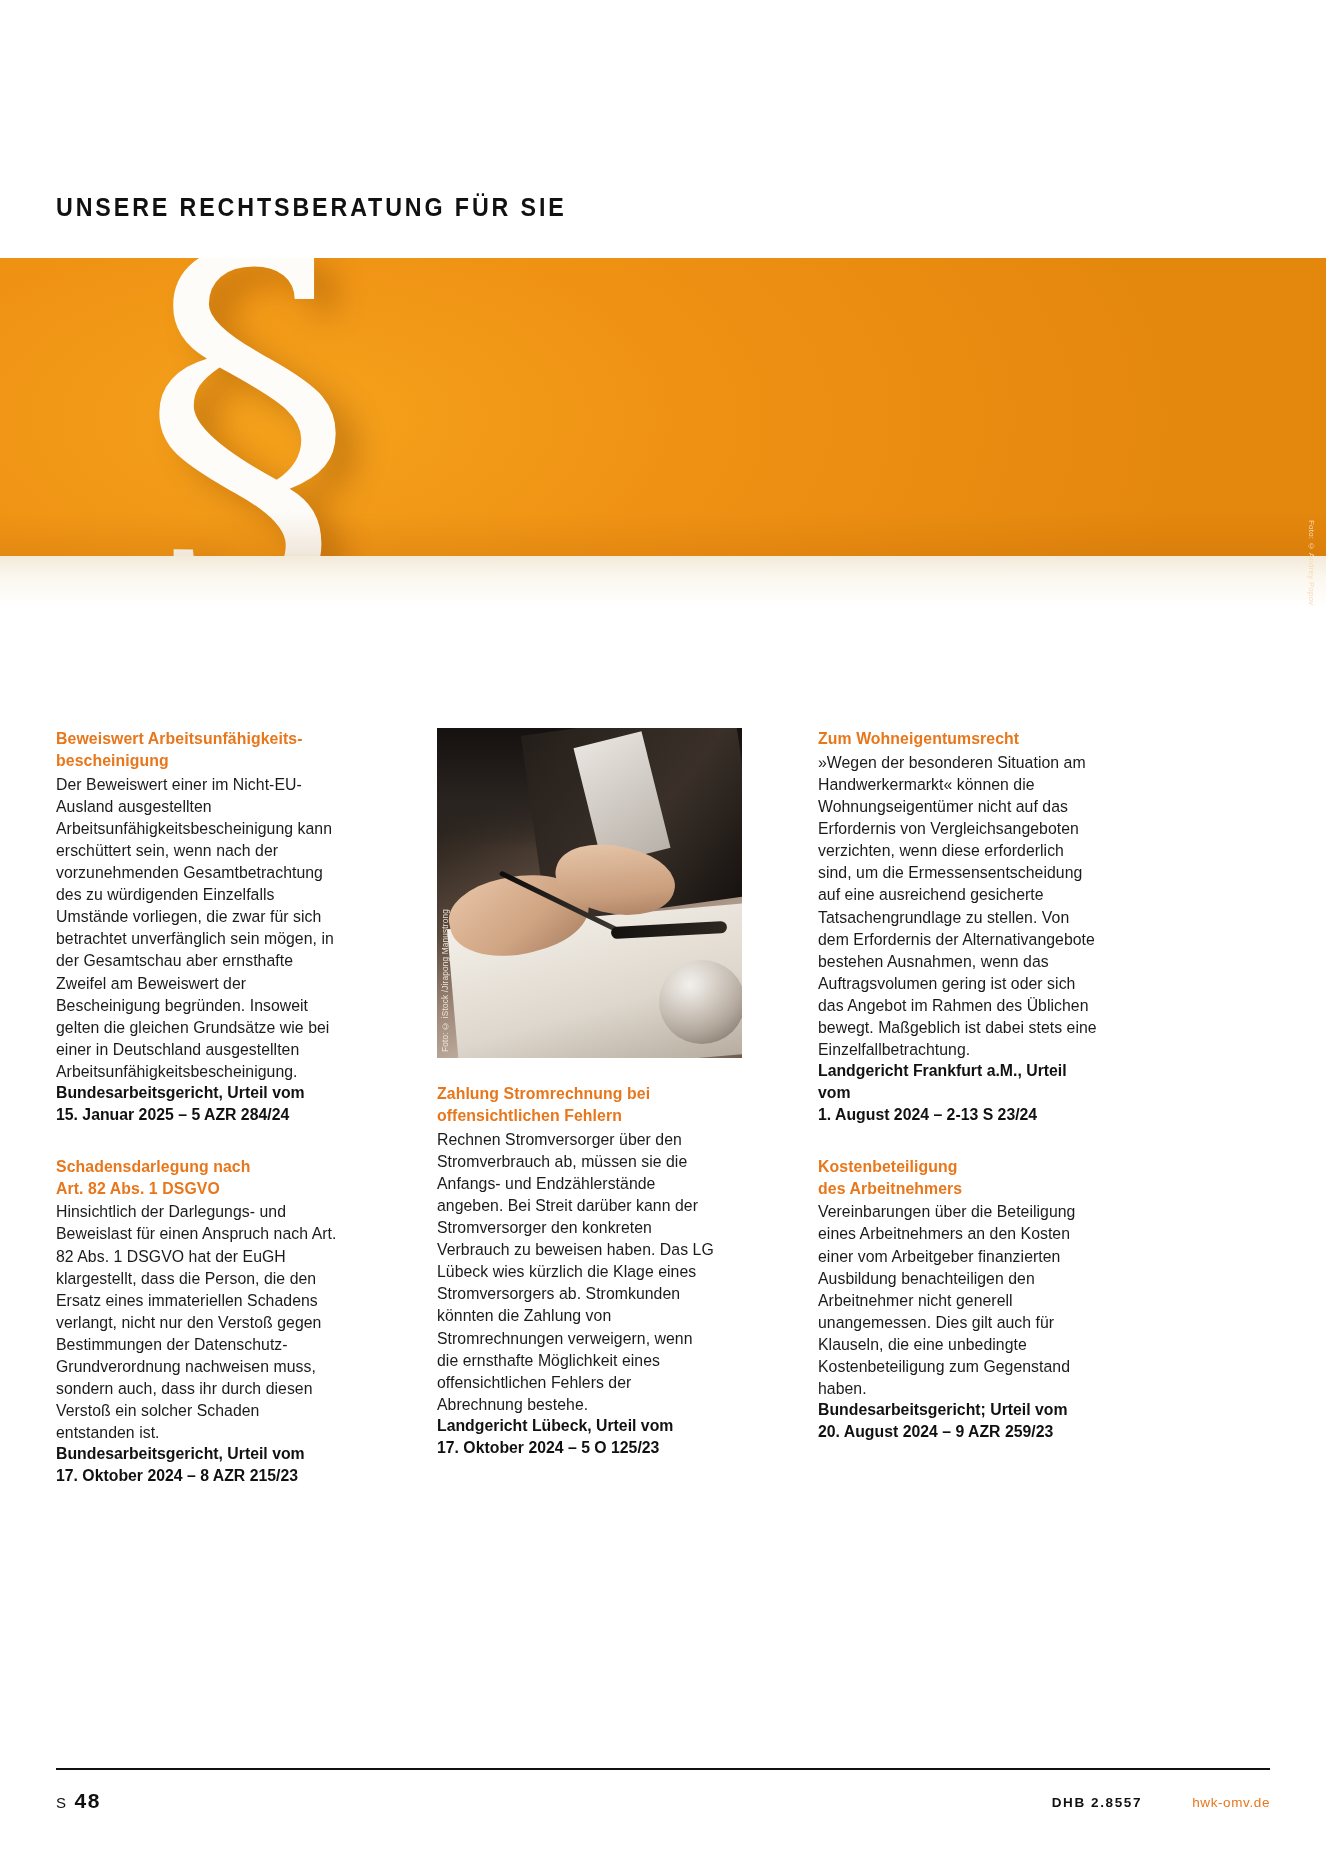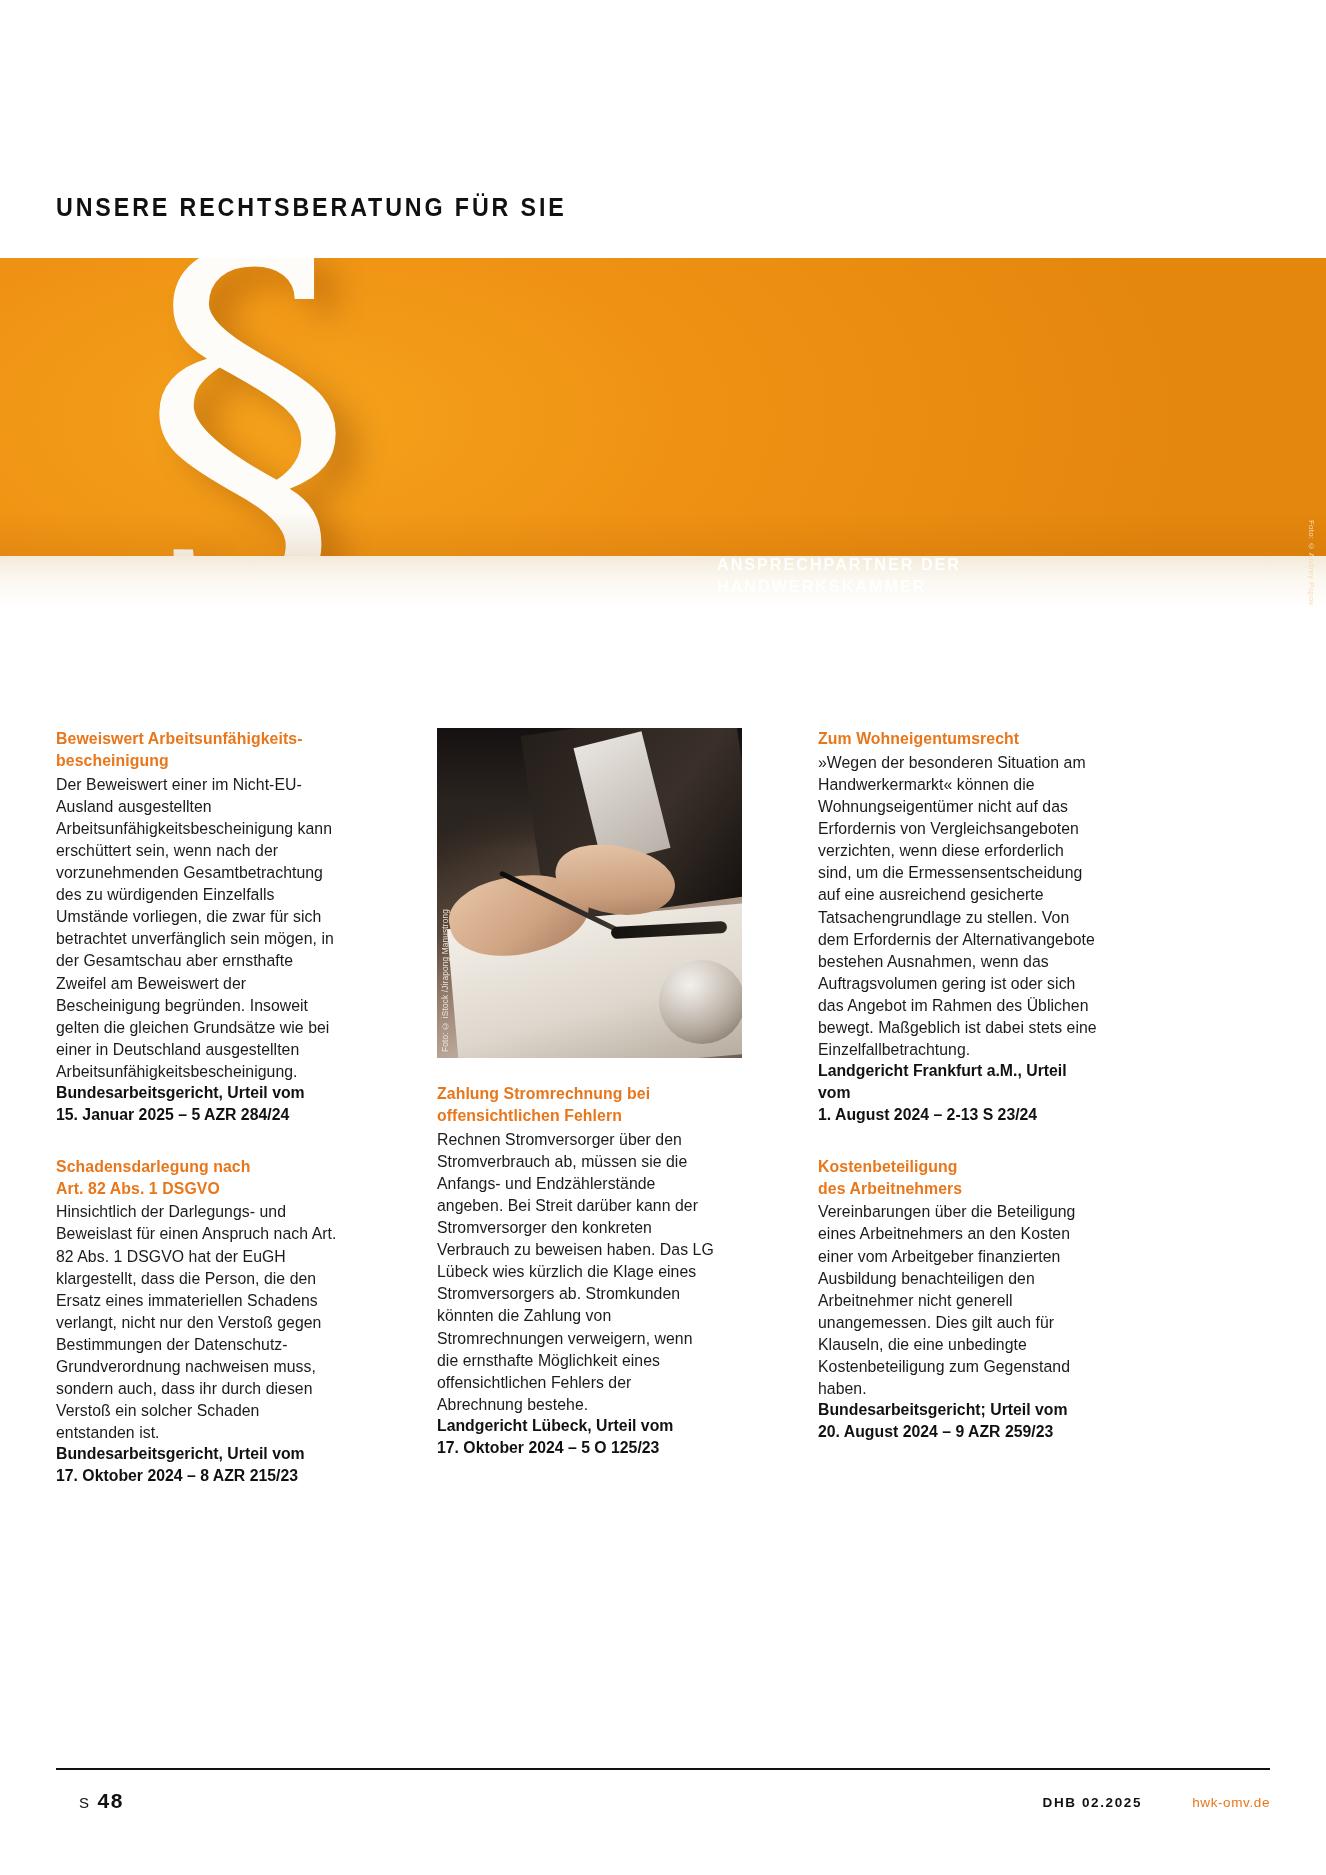--- a/index.html
+++ b/index.html
@@ -153,21 +153,21 @@
 
   
 
   
   .footer-rule {
     position: absolute; left: 56px; top: 1768px; width: 1214px; height: 2px; background: #111;
   }
   .footer { position: absolute; left: 56px; top: 1789px; width: 1214px; height: 40px; }
   .f-page {
     position: absolute; left: 0; top: 0;
-    font-weight: 700; font-size: 21px; letter-spacing: 1.6px; color: #111; margin-left: 23px;
+    font-weight: 700; font-size: 21px; letter-spacing: 1.6px; color: #111;
   }
   .f-page .s { font-weight: 400; font-size: 15px; letter-spacing: 1px; }
   .f-issue {
     position: absolute; right: 128px; top: 6px;
     font-weight: 700; font-size: 13.5px; letter-spacing: 1.6px; color: #111;
   }
   .f-web {
     position: absolute; right: 0; top: 6px;
     font-weight: 400; font-size: 13.5px; letter-spacing: .6px; color: #e8761b;
   }
@@ -179,27 +179,20 @@
 
   <div class="page-heading">UNSERE RECHTSBERATUNG FÜR SIE</div>
 
   <div class="hero">
     <div class="hero-paragraph">§</div>
     <div class="hero-paragraph-shadow"></div>
     <div class="hero-shadowpool"></div>
     <div class="hero-surface"></div>
     <div class="hero-credit">Foto: © Andrey Popov /123RF.com</div>
 
-    <div class="contact">
-      <div class="contact-title">
-        <div>ANSPRECHPARTNER DER</div>
-        <div>HANDWERKSKAMMER</div>
-      </div>
-
-    </div>
   </div>
 
   <div class="cols">
 
     <div class="col col-left">
       <div class="art">
         <div class="art-title">Beweiswert Arbeitsunfähigkeits-<br>bescheinigung</div>
         <div class="art-body">Der Beweiswert einer im Nicht-EU-Ausland ausgestellten Arbeitsunfähigkeitsbescheinigung kann erschüttert sein, wenn nach der vorzunehmenden Gesamtbetrachtung des zu würdigenden Einzelfalls Umstände vorliegen, die zwar für sich betrachtet unverfänglich sein mögen, in der Gesamtschau aber ernsthafte Zweifel am Beweiswert der Bescheinigung begründen. Insoweit gelten die gleichen Grundsätze wie bei einer in Deutschland ausgestellten Arbeitsunfähigkeitsbescheinigung.</div>
         <div class="art-src">Bundesarbeitsgericht, Urteil vom<br>15. Januar 2025 – 5 AZR 284/24</div>
       </div>
@@ -244,17 +237,17 @@
       </div>
     </div>
   </div>
 
   <div class="footer-rule"></div>
   <div class="footer">
     <div class="f-page">
       <span class="s">S</span>
       <span>48</span>
     </div>
-    <div class="f-issue">DHB 02.2025</div>
+    <div class="f-issue">DHB 2.8557</div>
     <div class="f-web">hwk-omv.de</div>
   </div>
 
 </div>
 
 </body></html>

